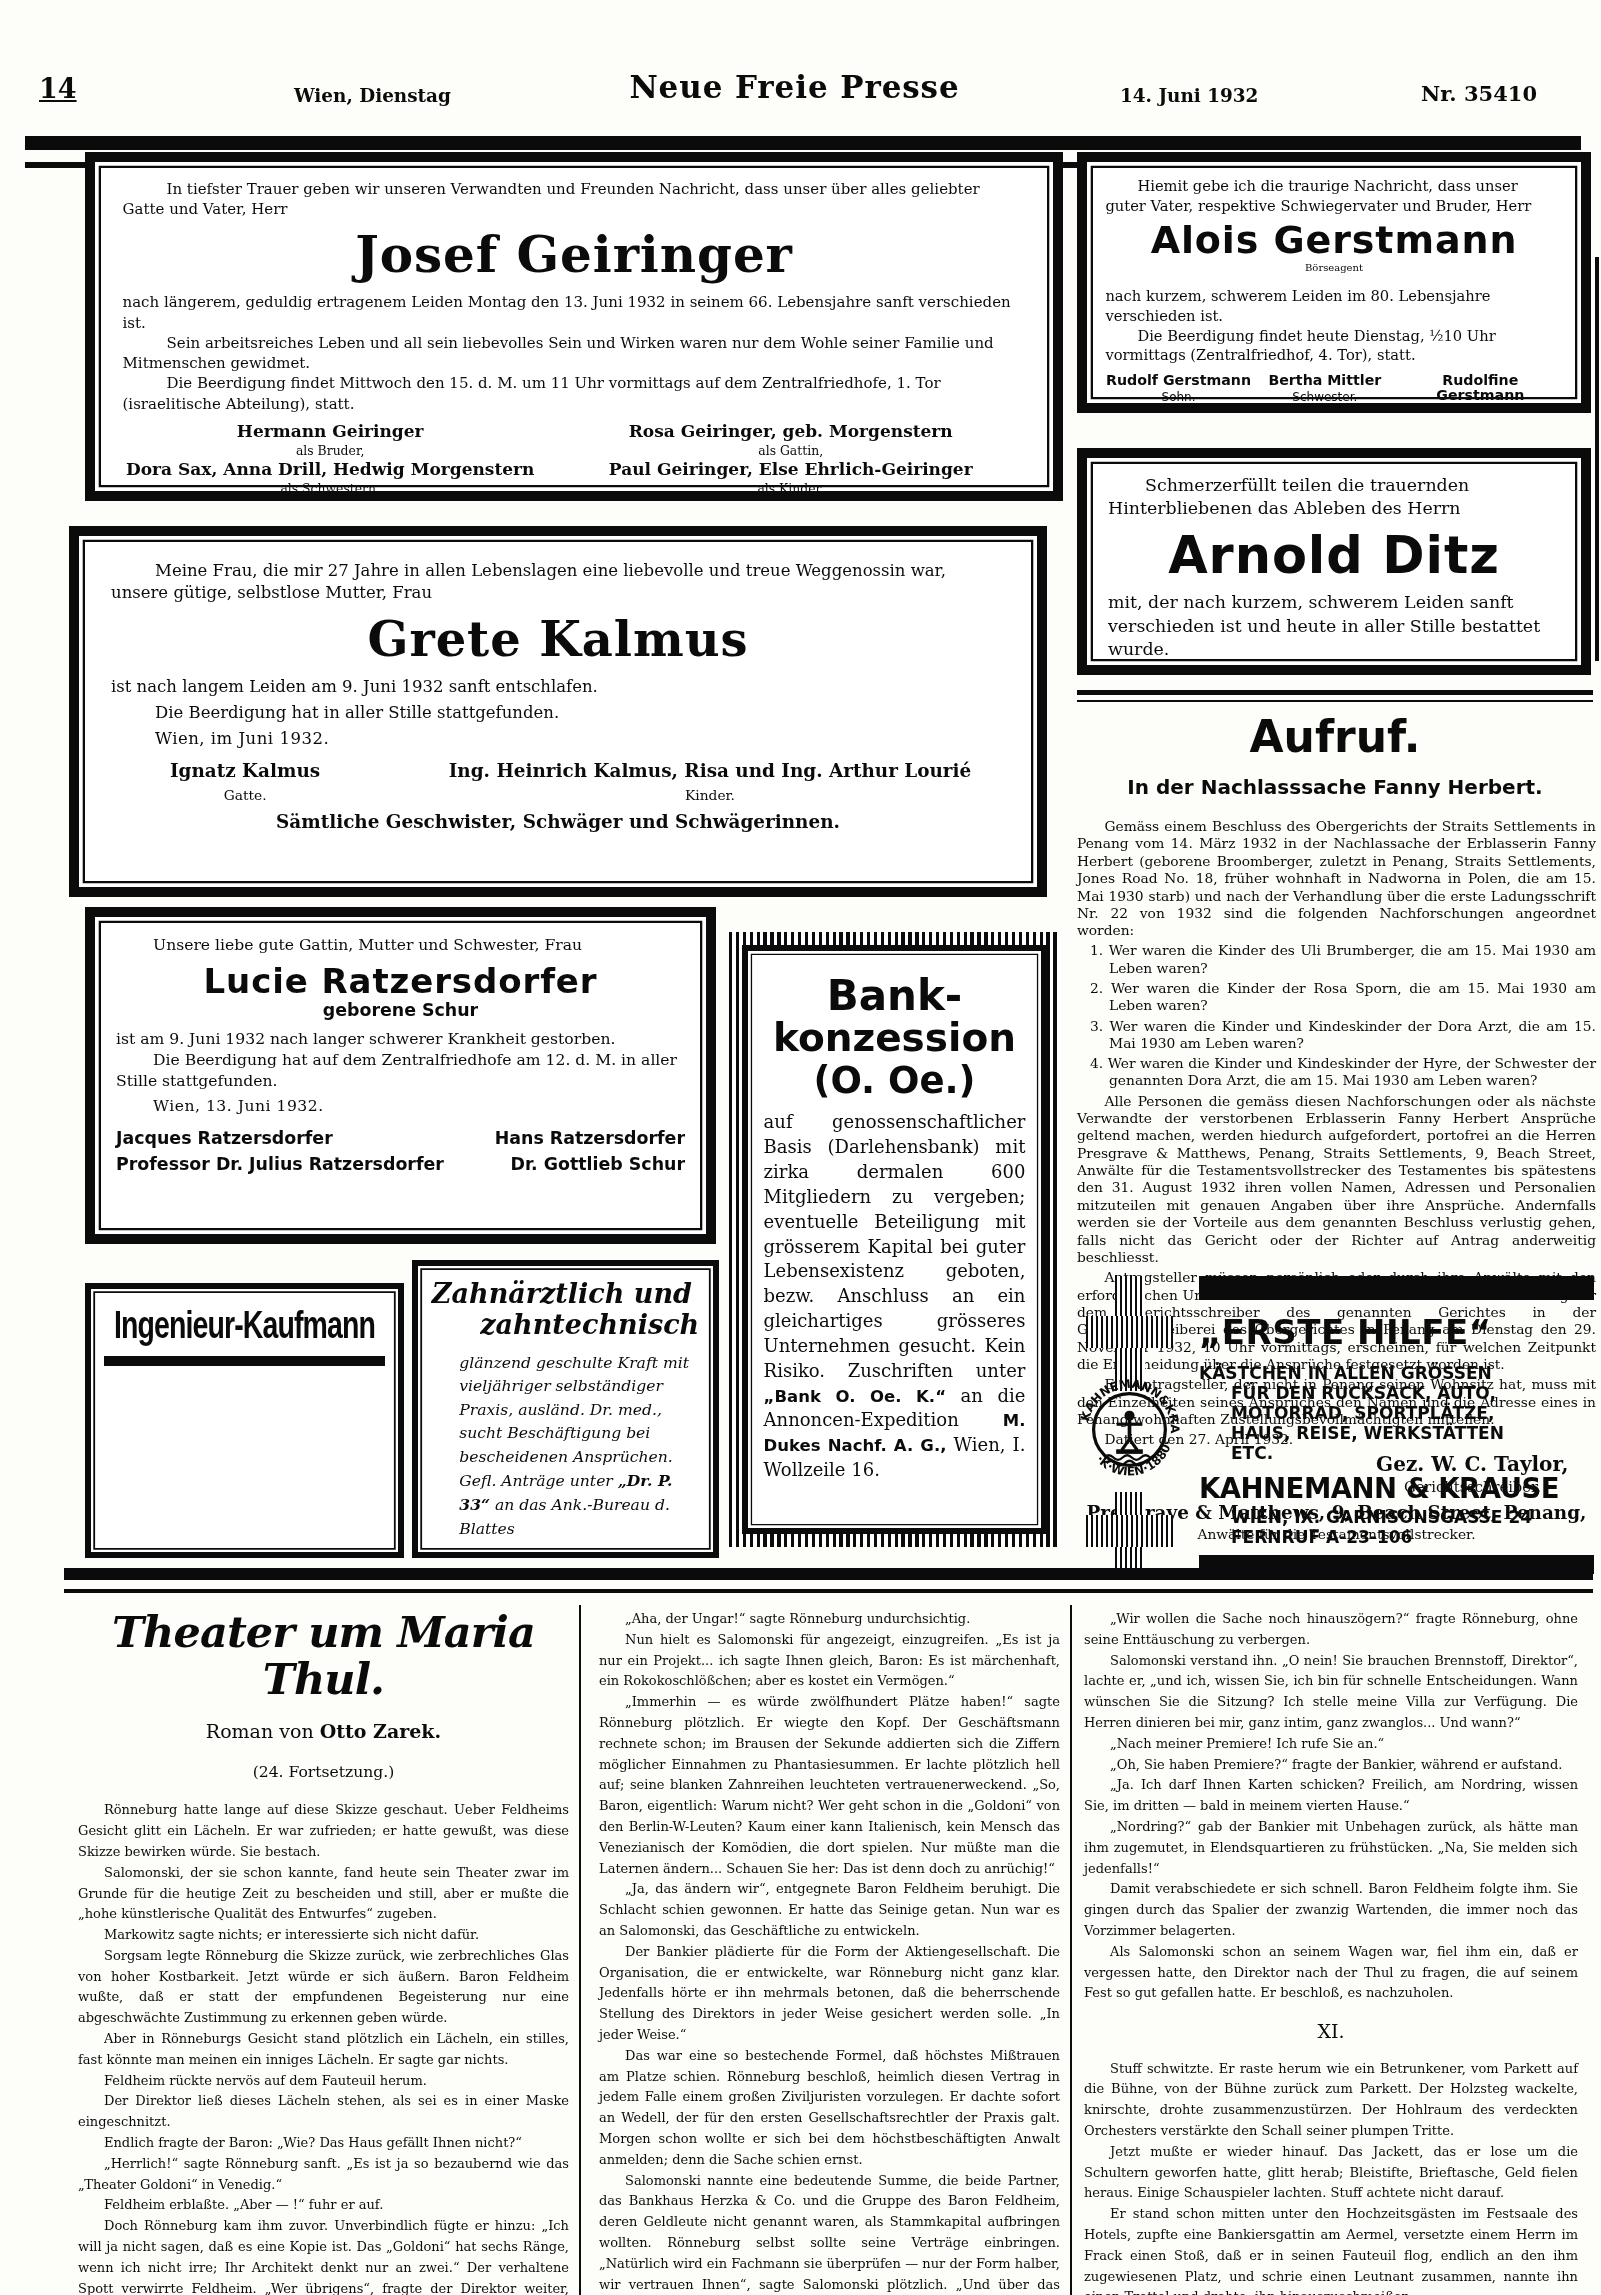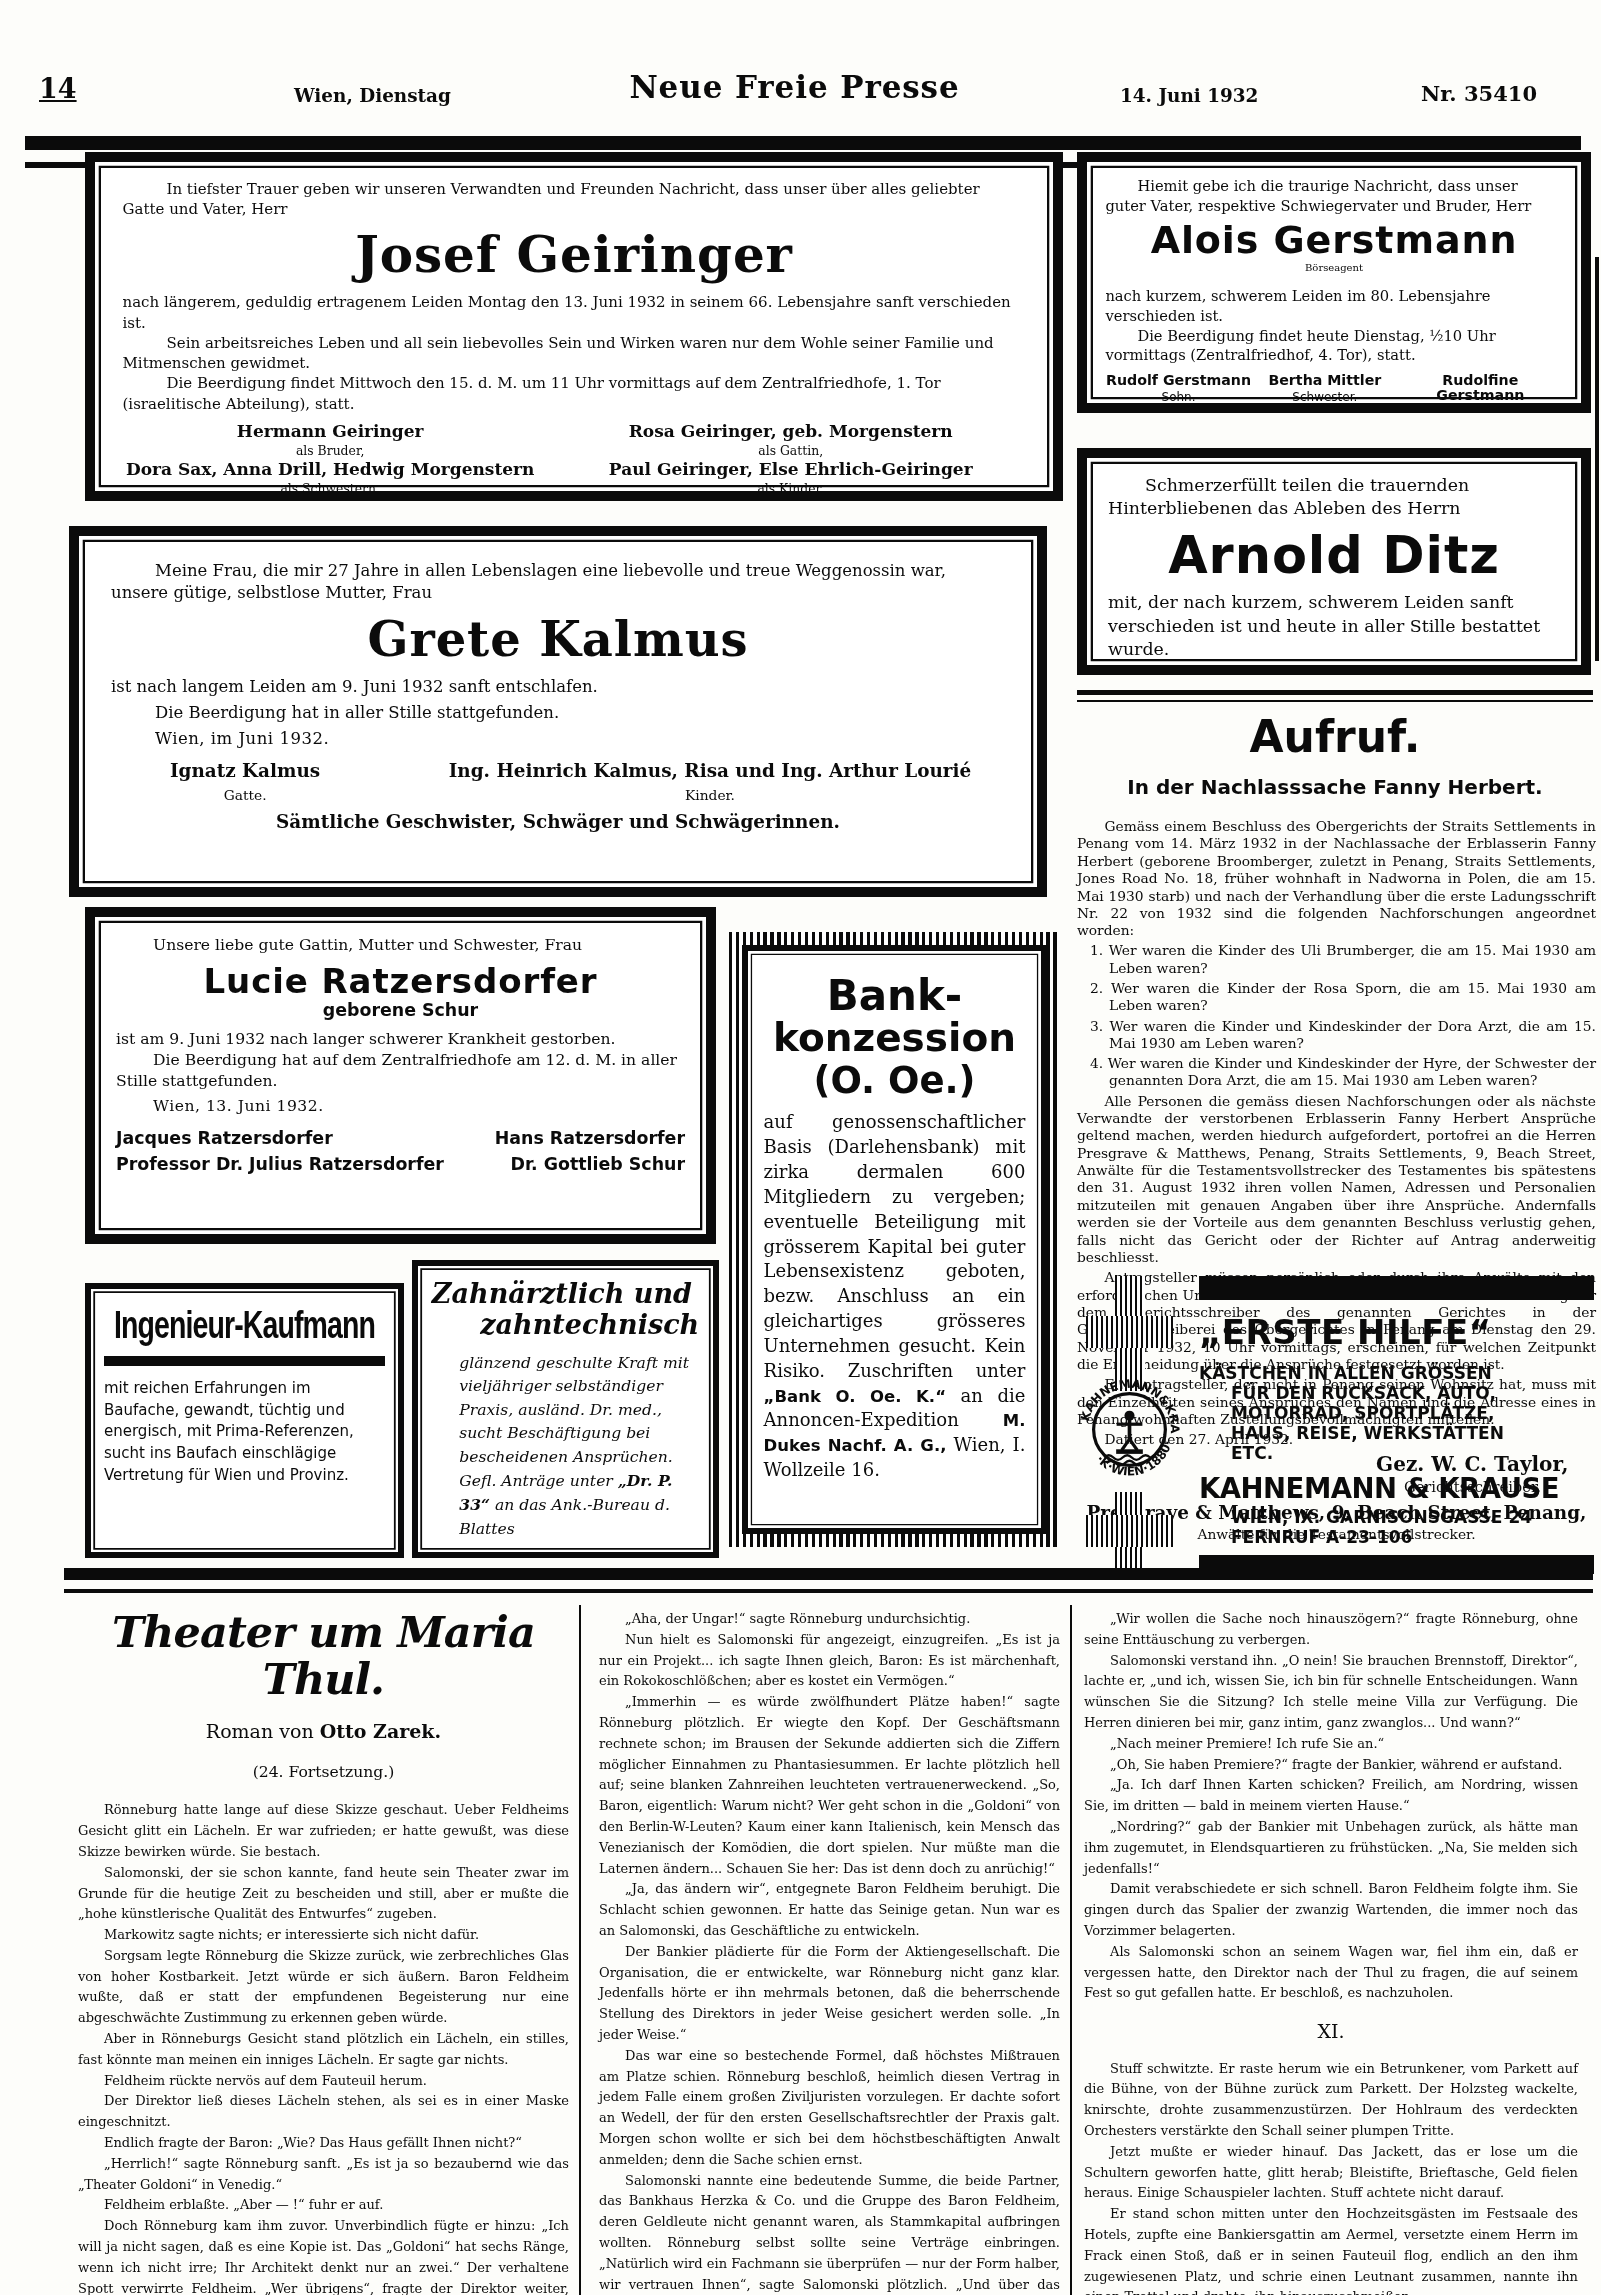--- a/index.html
+++ b/index.html
@@ -185,21 +185,20 @@
       <div class="center sans ad-title" style="font-size:39px;line-height:1.05;">konzession</div>
       <div class="center sans ad-title" style="font-size:37px;line-height:1.2;margin-bottom:7px;">(O. Oe.)</div>
       <div class="just" style="font-size:18px;line-height:1.38;"><span>auf genossenschaftlicher Basis (Darlehensbank) mit zirka dermalen 600 Mitgliedern zu vergeben; eventuelle Beteiligung mit grösserem Kapital bei guter Lebensexistenz geboten, bezw. Anschluss an ein gleichartiges grösseres Unternehmen gesucht. Kein Risiko. Zuschriften unter </span><span class="b sans" style="font-size:16.5px;">„Bank O. Oe. K.“</span><span> an die Annoncen-Expedition </span><span class="b sans" style="font-size:16.5px;">M. Dukes Nachf. A. G.,</span><span> Wien, I. Wollzeile 16.</span></div>
     </div>
   </div>
 
   <div class="frame" style="left:85px;top:1283px;width:319px;height:275px;border-width:6.4px;box-shadow:inset 0 0 0 2.3px #fff,inset 0 0 0 4.1px #0b0b0b;">
     <div class="inner" style="padding:13.8px 13px 4.6px 13px;">
       <div class="center b" style="font-size:28.5px;font-family:'Liberation Sans',sans-serif;transform:scaleY(1.35);transform-origin:top;letter-spacing:-0.9px;">Ingenieur-Kaufmann</div>
       <div class="bar" style="position:static;display:block;width:100%;height:10px;margin:20px 0 12px 0;"></div>
-      <p class="sans" style="font-size:15px;line-height:1.45;margin:0;">mit reichen Erfahrungen im Baufache, gewandt, tüchtig und energisch, mit Prima-Referenzen, sucht ins Baufach einschlägige Vertretung für Wien und Provinz.</p>
     </div>
   </div>
 
   <div class="frame" style="left:412px;top:1260px;width:307px;height:298px;border-width:6.4px;box-shadow:inset 0 0 0 2.3px #fff,inset 0 0 0 4.1px #0b0b0b;font-style:italic;">
     <div class="inner" style="padding:12px 13.8px 4.6px 13.8px;">
       <div class="b" style="font-size:27px;line-height:1.15;text-align:left;">Zahnärztlich und</div>
       <div class="b" style="font-size:27px;line-height:1.15;text-align:right;margin-bottom:12px;">zahntechnisch</div>
       <p style="font-size:15.6px;line-height:1.5;margin:0;padding-left:27.5px;"><span>glänzend geschulte Kraft mit vieljähriger selbständiger Praxis, ausländ. Dr. med., sucht Beschäftigung bei bescheidenen Ansprüchen. Gefl. Anträge unter </span><span class="b">„Dr. P. 33“</span><span> an das Ank.-Bureau d. Blattes</span></p>
     </div>
   </div>

